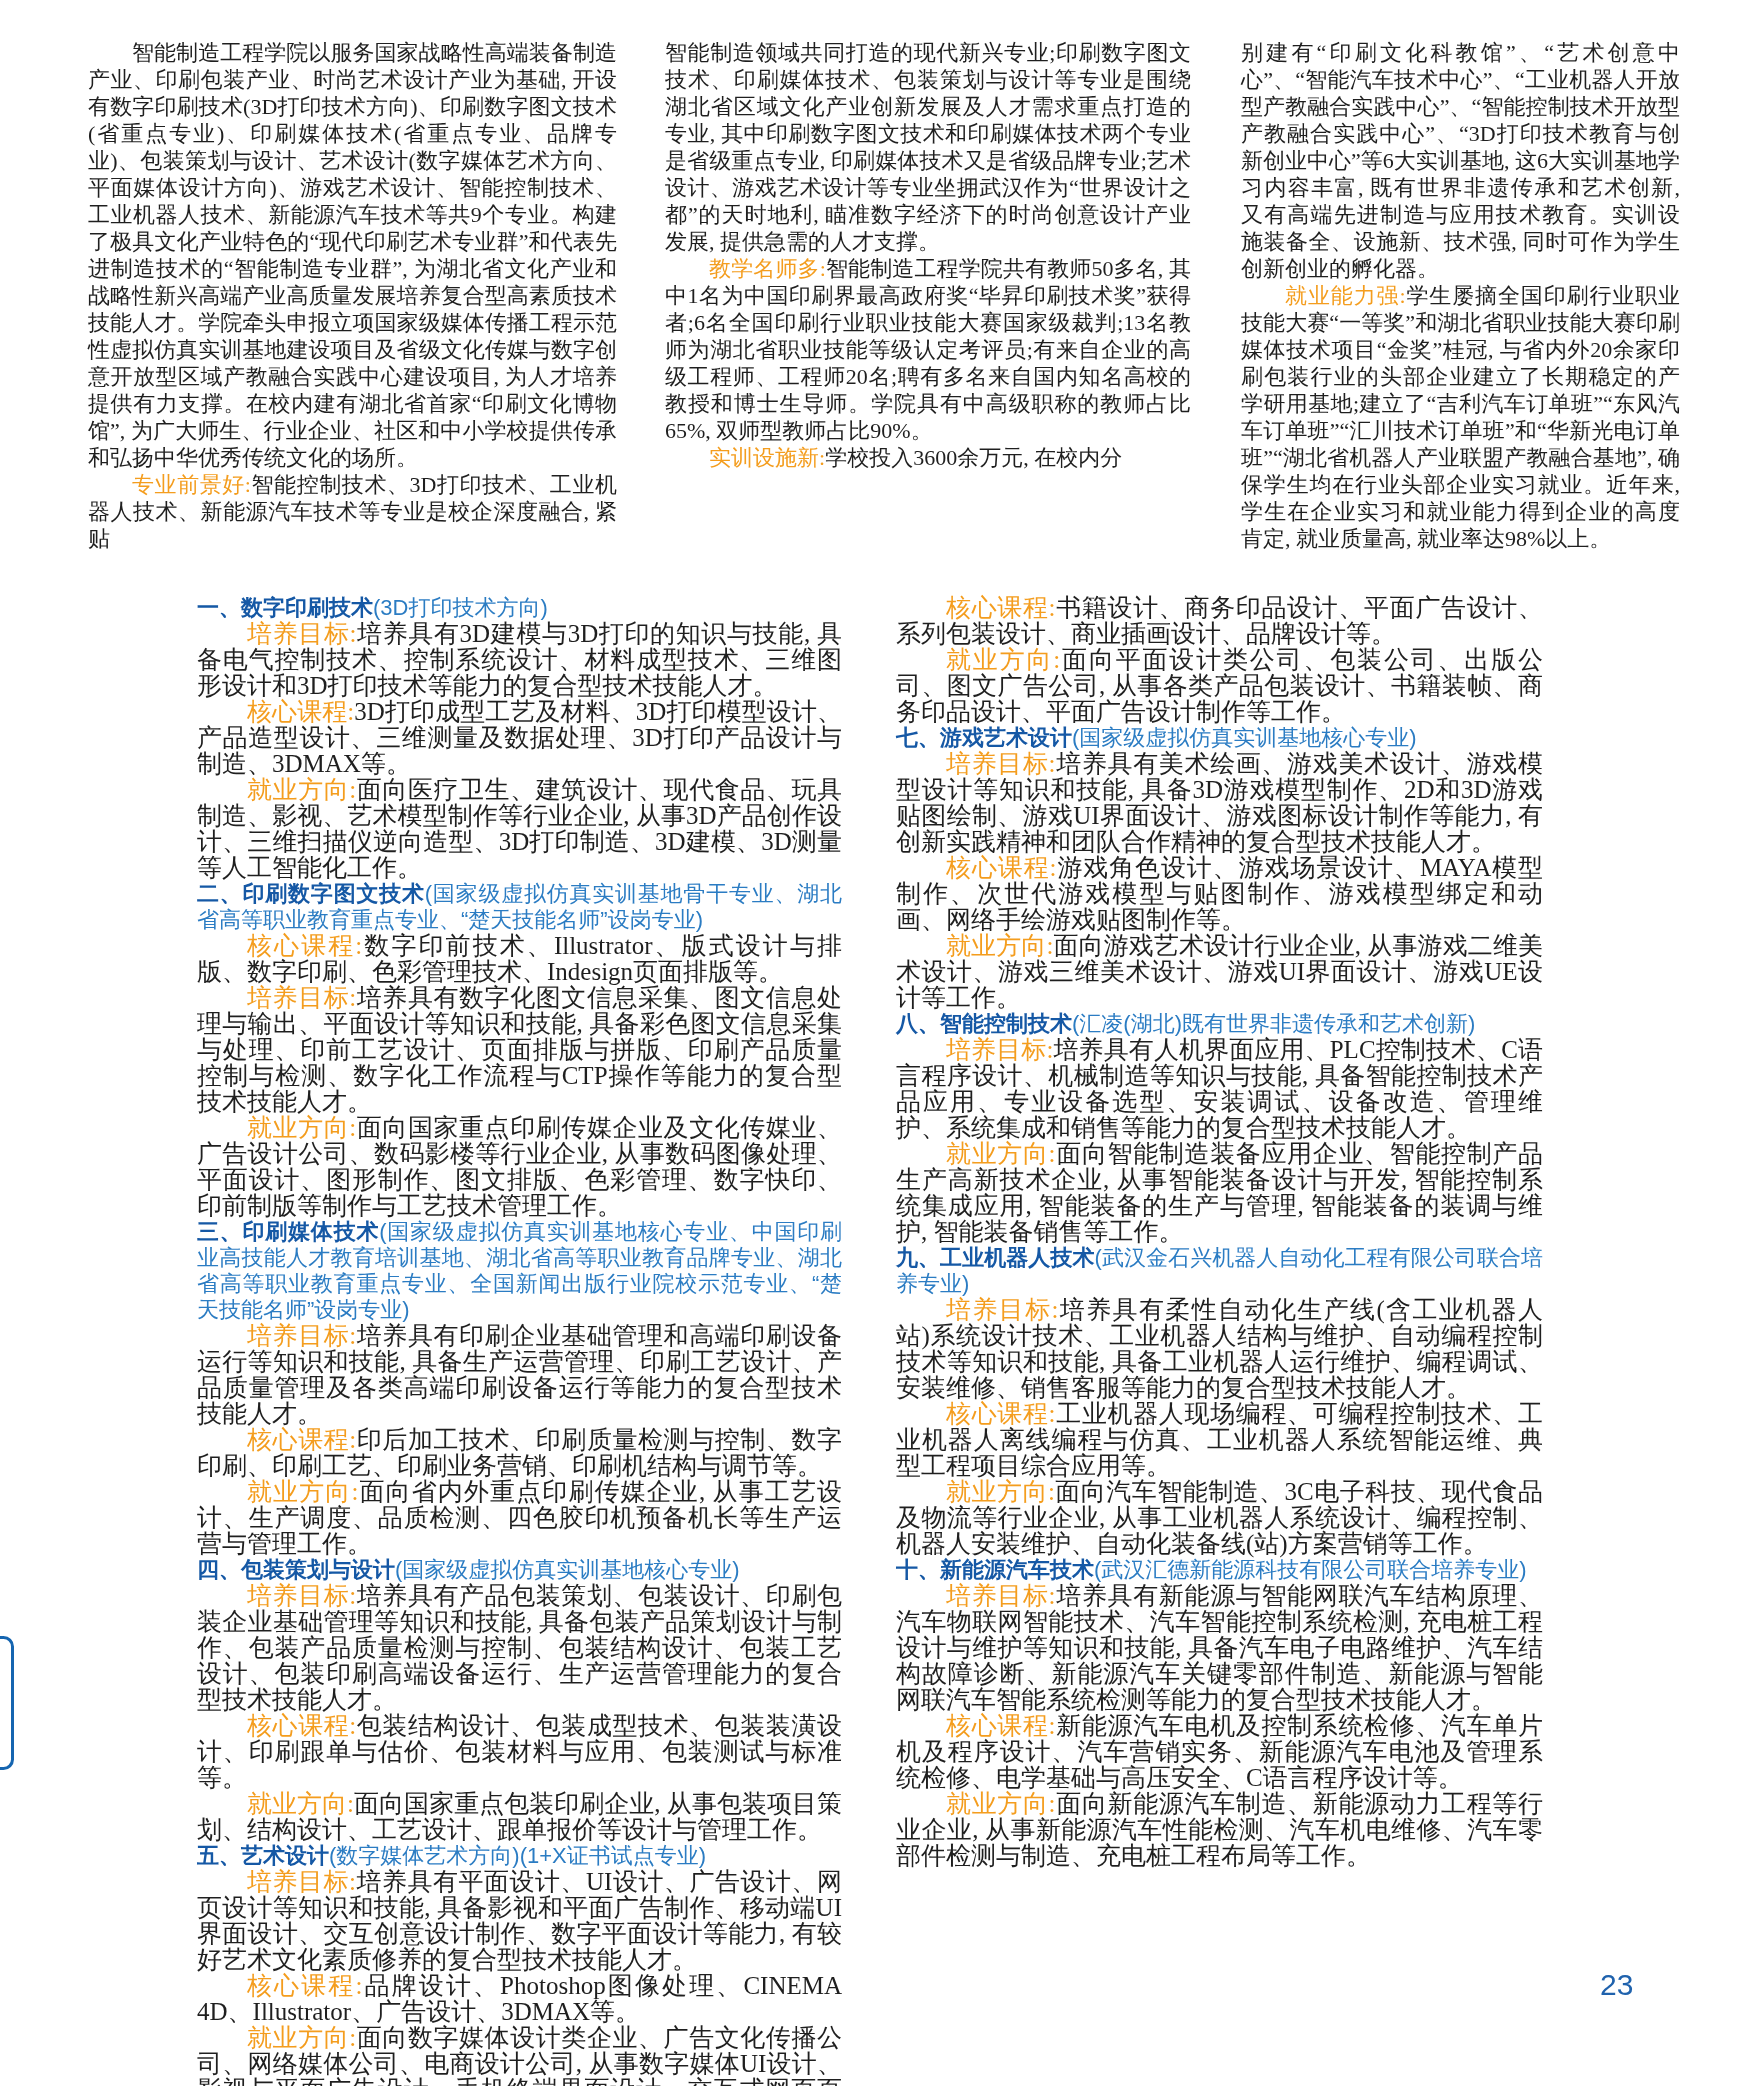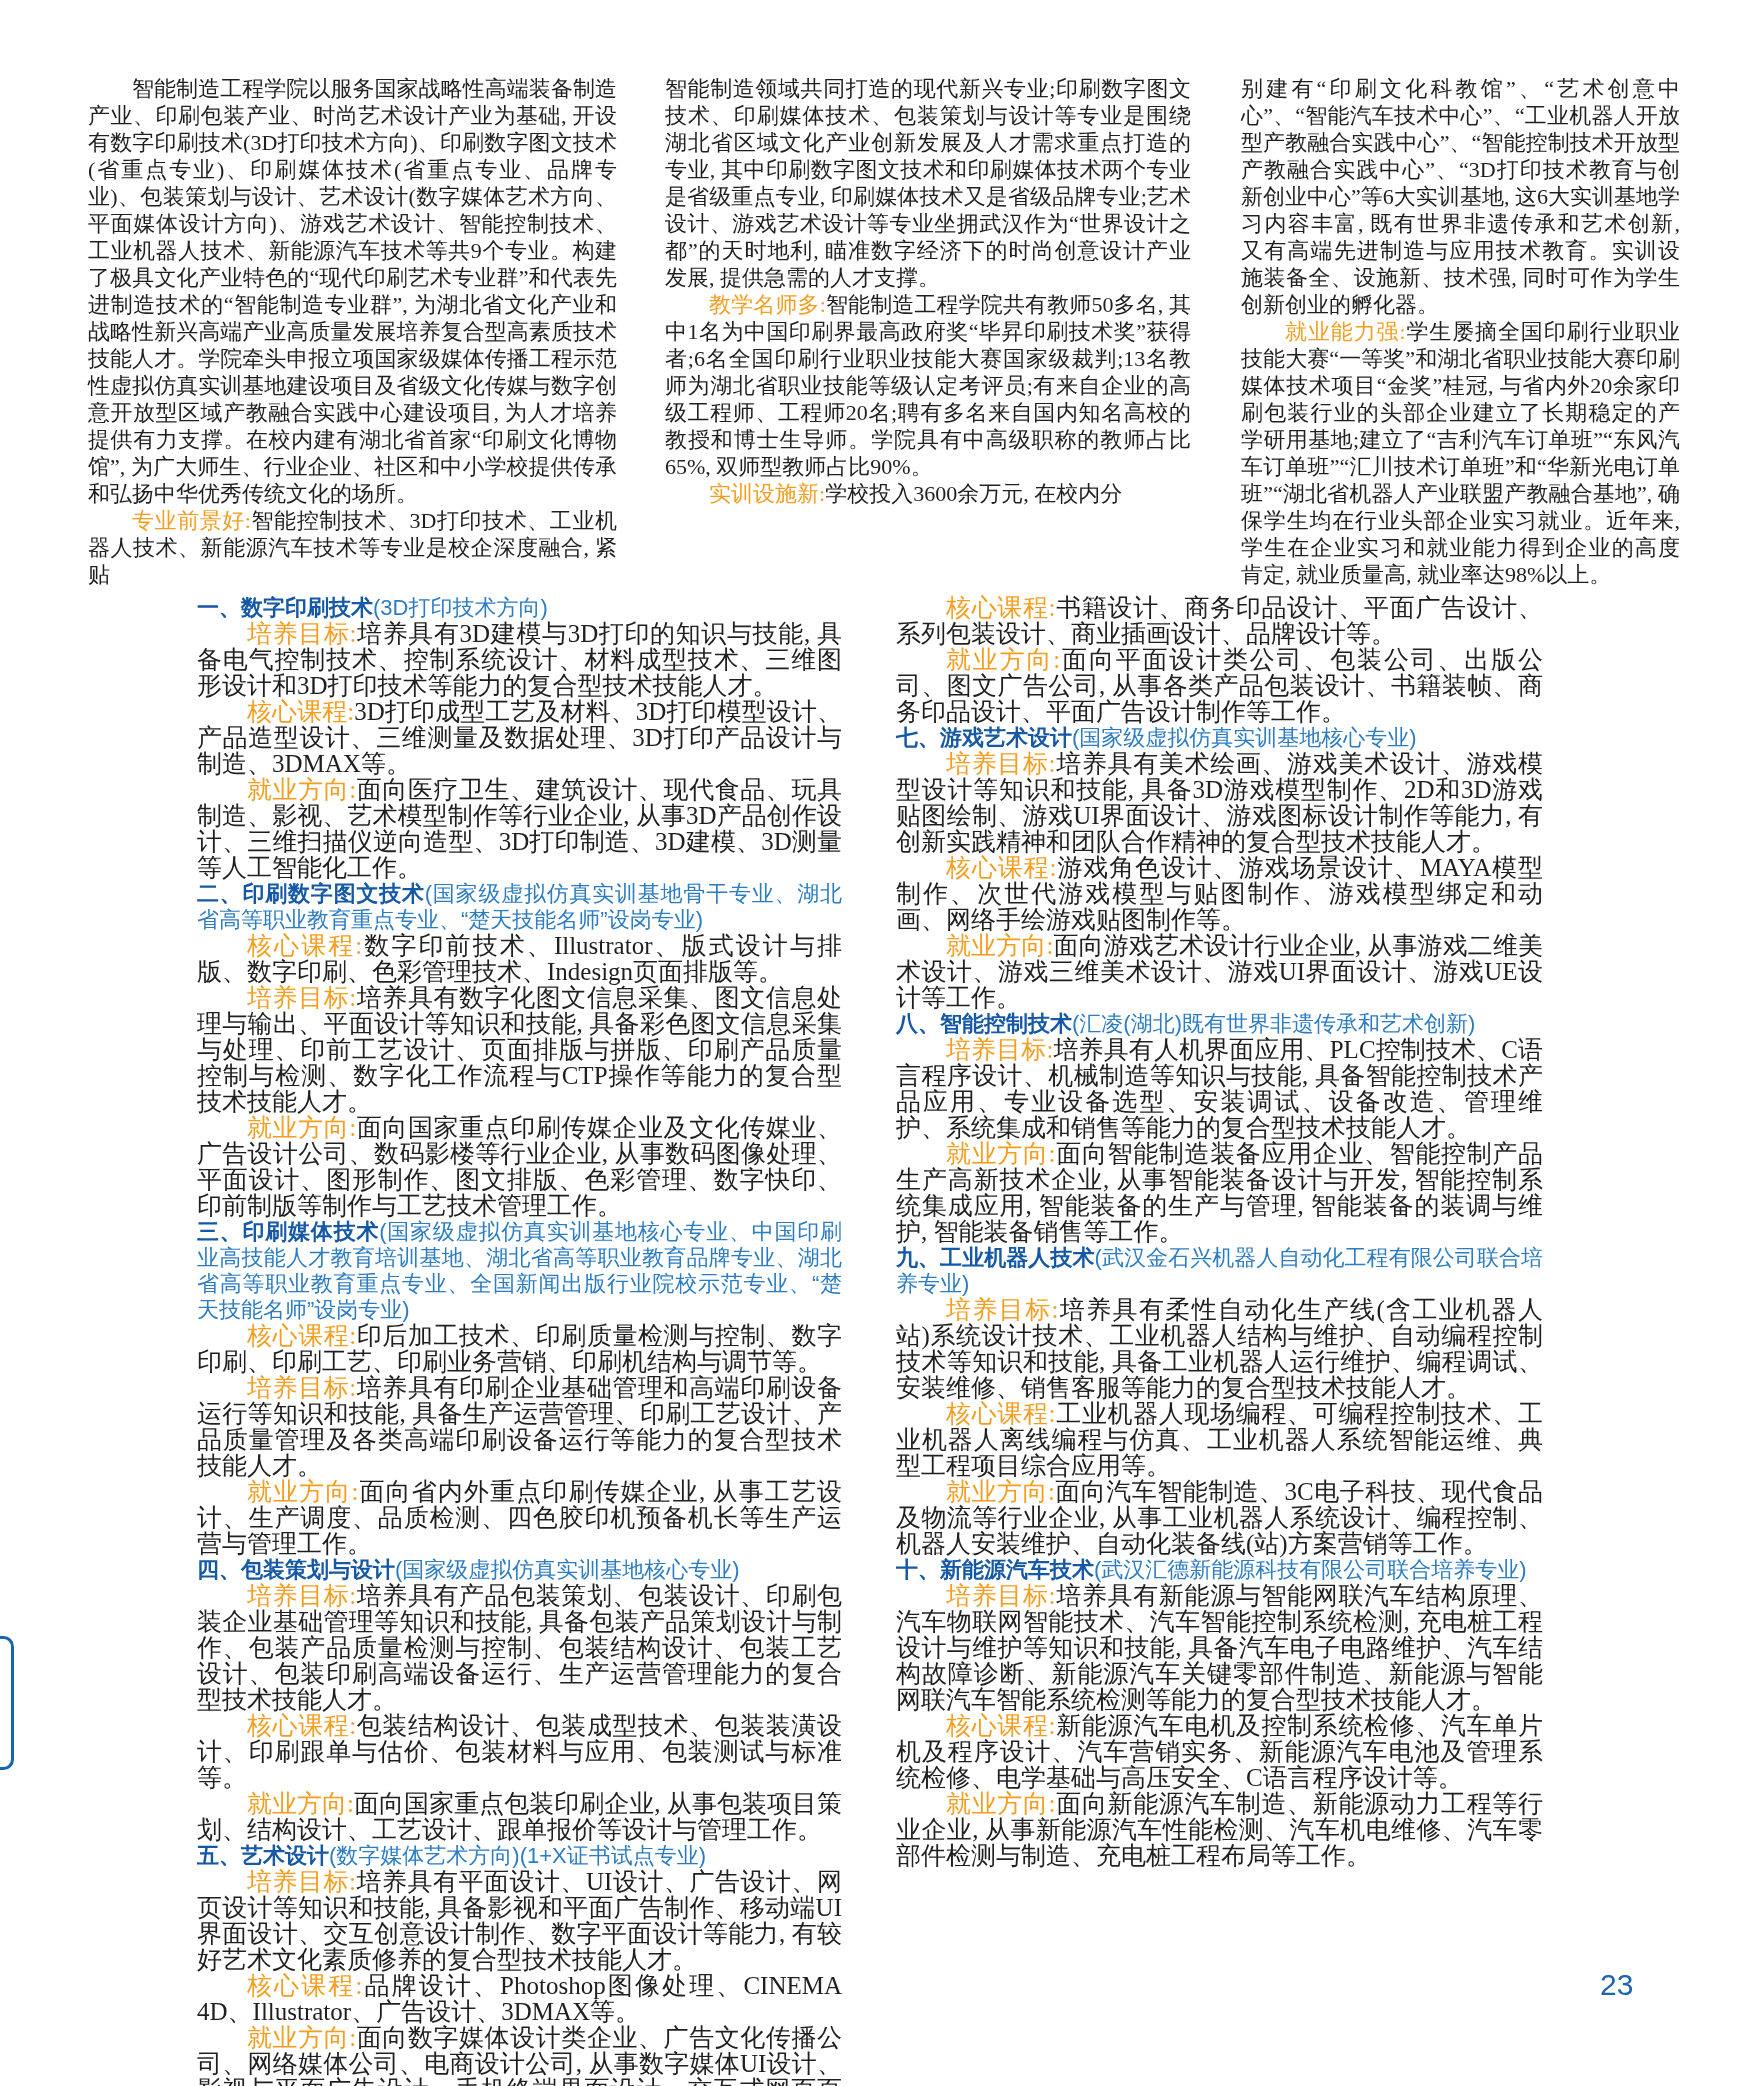--- a/index.html
+++ b/index.html
@@ -12,21 +12,21 @@
   }
   html,body{margin:0;padding:0;}
   body{
     width:1758px;height:2087px;position:relative;background:#ffffff;
     font-family:"Liberation Serif","DejaVu Serif",serif;color:var(--ink);
     overflow:hidden;
   }
   .page{position:absolute;inset:0;overflow:hidden;}
   
   .intro{position:absolute;left:88px;top:39px;width:1592px;display:flex;}
-  .icol{flex:0 0 auto;margin-top:36px;}
+  .icol{flex:0 0 auto;}
   .icol1{width:529px;margin-right:48px;}
   .icol2{width:526px;margin-right:50px;}
   .icol3{width:439px;}
   .intro p{margin:0;font-size:22px;line-height:27px;text-align:justify;overflow-wrap:break-word;}
   .indent{text-indent:2em;}
   .label{color:var(--accent);}
   
   .programs{position:absolute;left:197px;top:595px;display:flex;}
   .pcol{flex:0 0 auto;}
   .pcol-left{width:645px;margin-right:54px;}
@@ -77,22 +77,22 @@
     <div class="pcol pcol-left" id="pcol-left">
         <div class="prog-heading"><span class="h-name">一、数字印刷技术</span><span class="h-paren">(3D打印技术方向)</span></div>
         <p class="prog-para"><span class="label">培养目标:</span><span>培养具有3D建模与3D打印的知识与技能, 具备电气控制技术、控制系统设计、材料成型技术、三维图形设计和3D打印技术等能力的复合型技术技能人才。</span></p>
         <p class="prog-para"><span class="label">核心课程:</span><span>3D打印成型工艺及材料、3D打印模型设计、产品造型设计、三维测量及数据处理、3D打印产品设计与制造、3DMAX等。</span></p>
         <p class="prog-para"><span class="label">就业方向:</span><span>面向医疗卫生、建筑设计、现代食品、玩具制造、影视、艺术模型制作等行业企业, 从事3D产品创作设计、三维扫描仪逆向造型、3D打印制造、3D建模、3D测量等人工智能化工作。</span></p>
         <div class="prog-heading"><span class="h-name">二、印刷数字图文技术</span><span class="h-paren">(国家级虚拟仿真实训基地骨干专业、湖北省高等职业教育重点专业、“楚天技能名师”设岗专业)</span></div>
         <p class="prog-para"><span class="label">核心课程:</span><span>数字印前技术、Illustrator、版式设计与排版、数字印刷、色彩管理技术、Indesign页面排版等。</span></p>
         <p class="prog-para"><span class="label">培养目标:</span><span>培养具有数字化图文信息采集、图文信息处理与输出、平面设计等知识和技能, 具备彩色图文信息采集与处理、印前工艺设计、页面排版与拼版、印刷产品质量控制与检测、数字化工作流程与CTP操作等能力的复合型技术技能人才。</span></p>
         <p class="prog-para"><span class="label">就业方向:</span><span>面向国家重点印刷传媒企业及文化传媒业、广告设计公司、数码影楼等行业企业, 从事数码图像处理、平面设计、图形制作、图文排版、色彩管理、数字快印、印前制版等制作与工艺技术管理工作。</span></p>
         <div class="prog-heading"><span class="h-name">三、印刷媒体技术</span><span class="h-paren">(国家级虚拟仿真实训基地核心专业、中国印刷业高技能人才教育培训基地、湖北省高等职业教育品牌专业、湖北省高等职业教育重点专业、全国新闻出版行业院校示范专业、“楚天技能名师”设岗专业)</span></div>
+        <p class="prog-para"><span class="label">培养目标:</span><span>培养具有印刷企业基础管理和高端印刷设备运行等知识和技能, 具备生产运营管理、印刷工艺设计、产品质量管理及各类高端印刷设备运行等能力的复合型技术技能人才。</span></p>
         <p class="prog-para"><span class="label">核心课程:</span><span>印后加工技术、印刷质量检测与控制、数字印刷、印刷工艺、印刷业务营销、印刷机结构与调节等。</span></p>
-        <p class="prog-para"><span class="label">培养目标:</span><span>培养具有印刷企业基础管理和高端印刷设备运行等知识和技能, 具备生产运营管理、印刷工艺设计、产品质量管理及各类高端印刷设备运行等能力的复合型技术技能人才。</span></p>
         <p class="prog-para"><span class="label">就业方向:</span><span>面向省内外重点印刷传媒企业, 从事工艺设计、生产调度、品质检测、四色胶印机预备机长等生产运营与管理工作。</span></p>
         <div class="prog-heading"><span class="h-name">四、包装策划与设计</span><span class="h-paren">(国家级虚拟仿真实训基地核心专业)</span></div>
         <p class="prog-para"><span class="label">培养目标:</span><span>培养具有产品包装策划、包装设计、印刷包装企业基础管理等知识和技能, 具备包装产品策划设计与制作、包装产品质量检测与控制、包装结构设计、包装工艺设计、包装印刷高端设备运行、生产运营管理能力的复合型技术技能人才。</span></p>
         <p class="prog-para"><span class="label">核心课程:</span><span>包装结构设计、包装成型技术、包装装潢设计、印刷跟单与估价、包装材料与应用、包装测试与标准等。</span></p>
         <p class="prog-para"><span class="label">就业方向:</span><span>面向国家重点包装印刷企业, 从事包装项目策划、结构设计、工艺设计、跟单报价等设计与管理工作。</span></p>
         <div class="prog-heading"><span class="h-name">五、艺术设计</span><span class="h-paren">(数字媒体艺术方向)(1+X证书试点专业)</span></div>
         <p class="prog-para"><span class="label">培养目标:</span><span>培养具有平面设计、UI设计、广告设计、网页设计等知识和技能, 具备影视和平面广告制作、移动端UI界面设计、交互创意设计制作、数字平面设计等能力, 有较好艺术文化素质修养的复合型技术技能人才。</span></p>
         <p class="prog-para"><span class="label">核心课程:</span><span>品牌设计、Photoshop图像处理、CINEMA 4D、Illustrator、广告设计、3DMAX等。</span></p>
         <p class="prog-para"><span class="label">就业方向:</span><span>面向数字媒体设计类企业、广告文化传播公司、网络媒体公司、电商设计公司, 从事数字媒体UI设计、影视与平面广告设计、手机终端界面设计、交互式网页页面设计等设计与管理工作。</span></p>
         <div class="prog-heading"><span class="h-name">六、艺术设计</span><span class="h-paren">(平面媒体设计方向)(1+X证书试点专业)</span></div>

